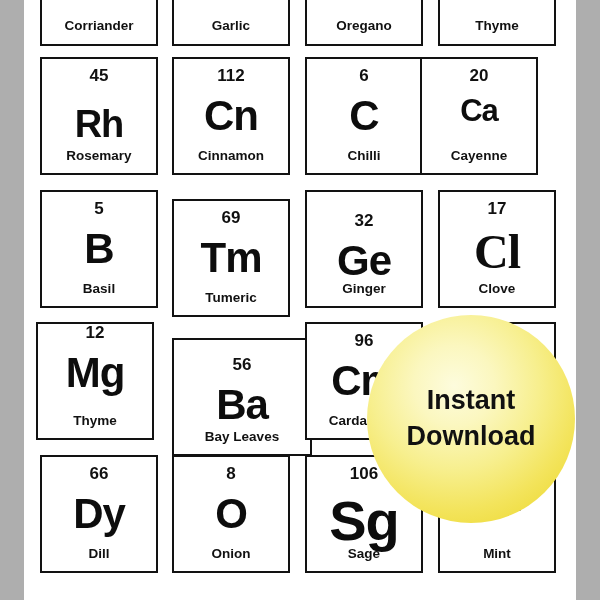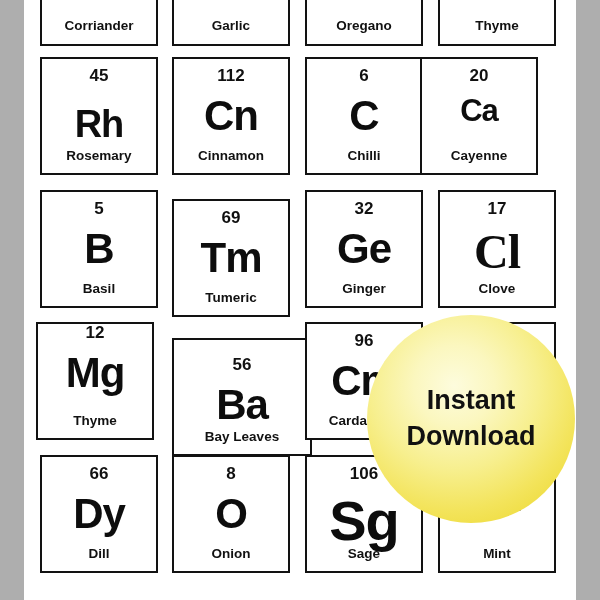--- a/index.html
+++ b/index.html
@@ -142,21 +142,21 @@
     <div class="tile" style="left:16px; top:190px; width:118px; height:118px; padding-top:8px;">
       <div class="num">5</div>
       <div class="sym" style="font-size:42px; margin-top:11px;">B</div>
       <div class="nm" style="position:absolute; bottom:11px;">Basil</div>
     </div>
     <div class="tile" style="left:148px; top:190px; width:118px; height:118px; padding-top:8px;margin-top:9px;">
       <div class="num">69</div>
       <div class="sym" style="font-size:42px; margin-top:11px;">Tm</div>
       <div class="nm" style="position:absolute; bottom:11px;">Tumeric</div>
     </div>
-    <div class="tile" style="left:281px; top:190px; width:118px; height:118px; padding-top:8px;">
+    <div class="tile" style="left:281px; top:190px; width:118px; height:118px; padding-top:20px;">
       <div class="num">32</div>
       <div class="sym" style="font-size:42px; margin-top:11px;">Ge</div>
       <div class="nm" style="position:absolute; bottom:11px;">Ginger</div>
     </div>
     <div class="tile" style="left:414px; top:190px; width:118px; height:118px; padding-top:8px;">
       <div class="num">17</div>
       <div class="sym" style="font-size:48px; margin-top:11px;font-family:Liberation Serif, serif;">Cl</div>
       <div class="nm" style="position:absolute; bottom:11px;">Clove</div>
     </div>
 

